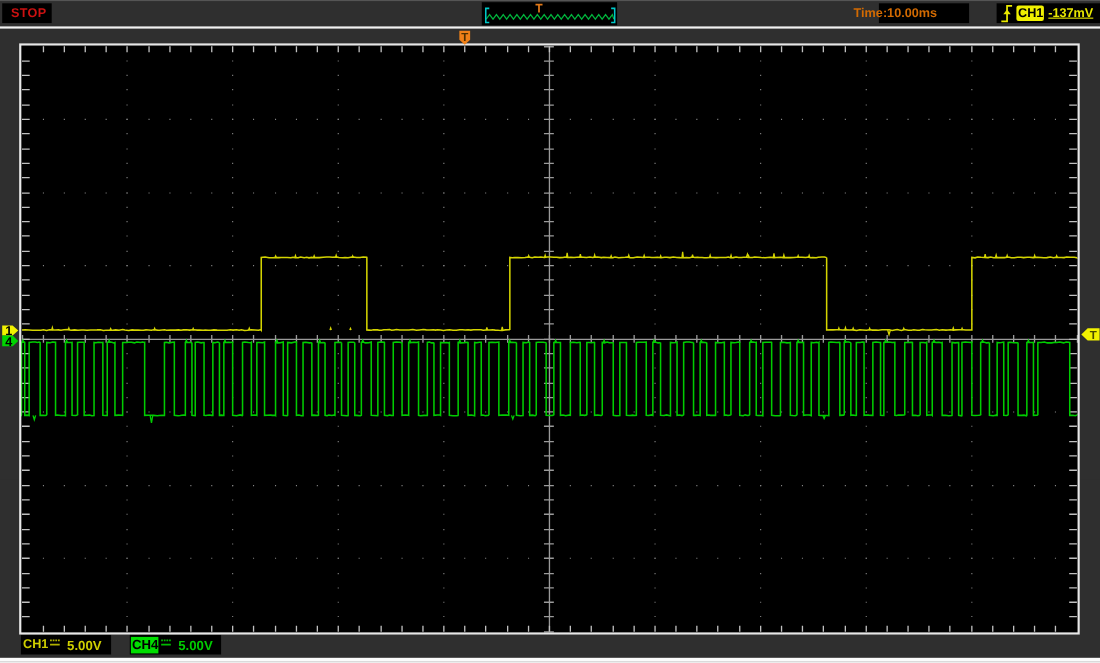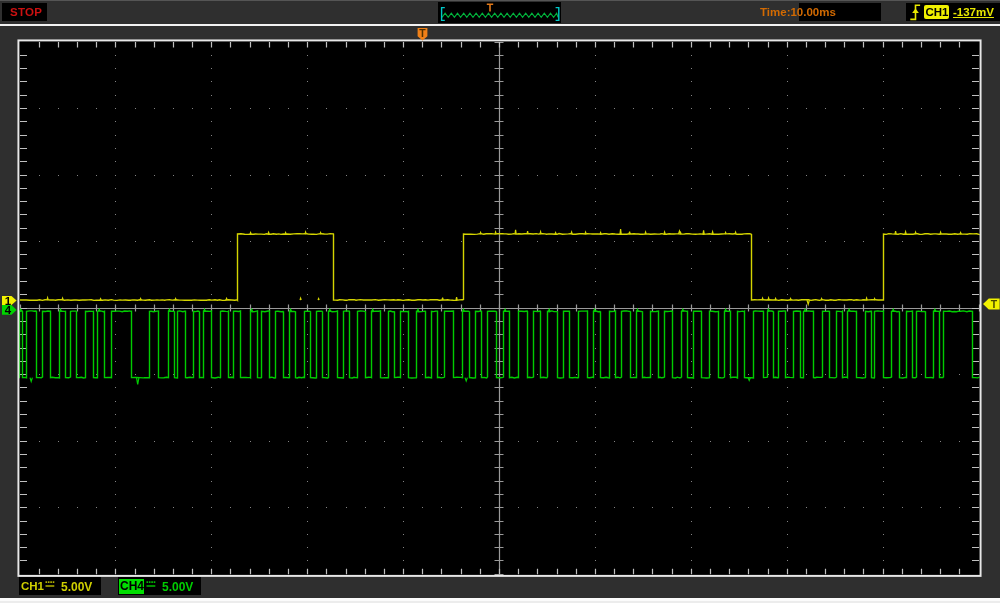--- a/index.html
+++ b/index.html
@@ -14,21 +14,21 @@
 <div class="abs" style="left:0;top:0;width:1000px;height:436px;background:#2f2f2f;">
 
   <div class="abs" style="left:0;top:0;width:1000px;height:1px;background:#555;"></div>
 
   <div class="box" style="left:2px;top:3px;width:45px;height:18px;"></div>
   <div class="lbl" style="left:10px;top:6px;font-size:11.5px;line-height:12px;color:#cc1111;letter-spacing:0.3px;">STOP</div>
 
   <div class="box" style="left:438px;top:2px;width:123px;height:21px;"></div>
 
   <div class="box" style="left:799px;top:3px;width:82px;height:18px;"></div>
-  <div class="lbl" style="left:760px;top:6px;font-size:11.5px;line-height:12px;color:#d26a02;">Time:10.00ms</div>
+  <div class="lbl" style="left:776px;top:6px;font-size:11.5px;line-height:12px;color:#d26a02;">Time:10.00ms</div>
 
   <div class="box" style="left:906px;top:3px;width:94px;height:18px;"></div>
   <div class="abs" style="left:923.5px;top:5px;width:25px;height:14px;background:#f0f000;border-radius:2px;"></div>
   <div class="lbl" style="left:925.5px;top:6.5px;font-size:11.5px;line-height:11px;color:#000;">CH1</div>
   <div class="lbl" style="left:953px;top:6px;font-size:11.5px;line-height:12px;color:#e8e800;text-decoration:underline;">-137mV</div>
 
   <div class="abs" style="left:0;top:24px;width:1000px;height:2px;background:#f2f2f2;"></div>
 
   <div class="box" style="left:19px;top:577px;width:82px;height:18px;"></div>
   <div class="lbl" style="left:21px;top:581px;font-size:11.5px;line-height:11px;color:#cfcf00;">CH1</div>

